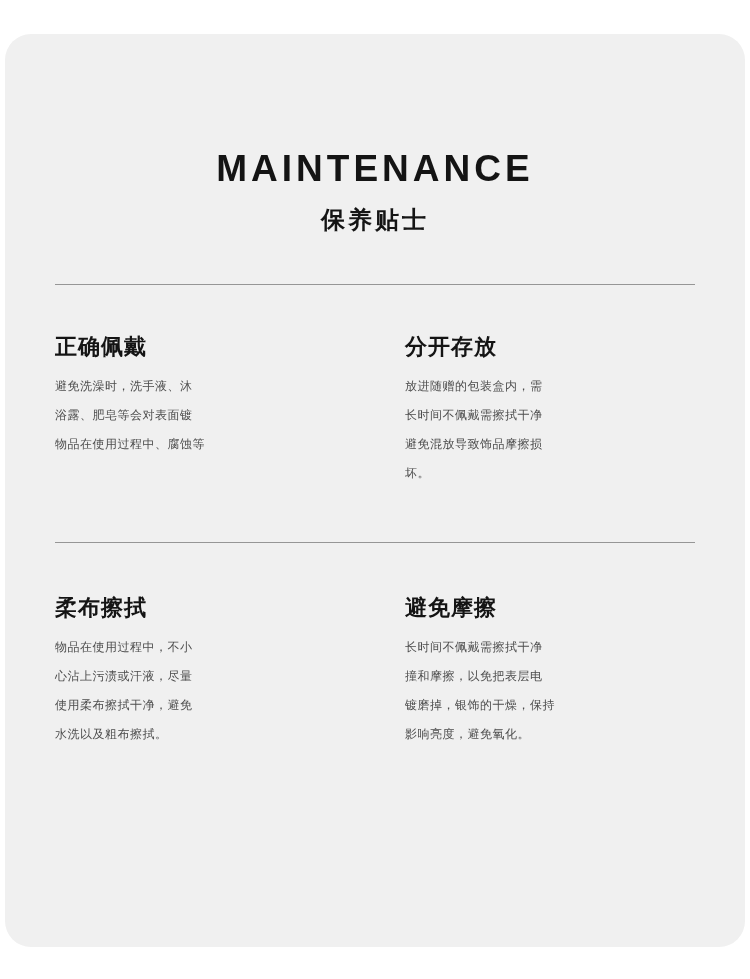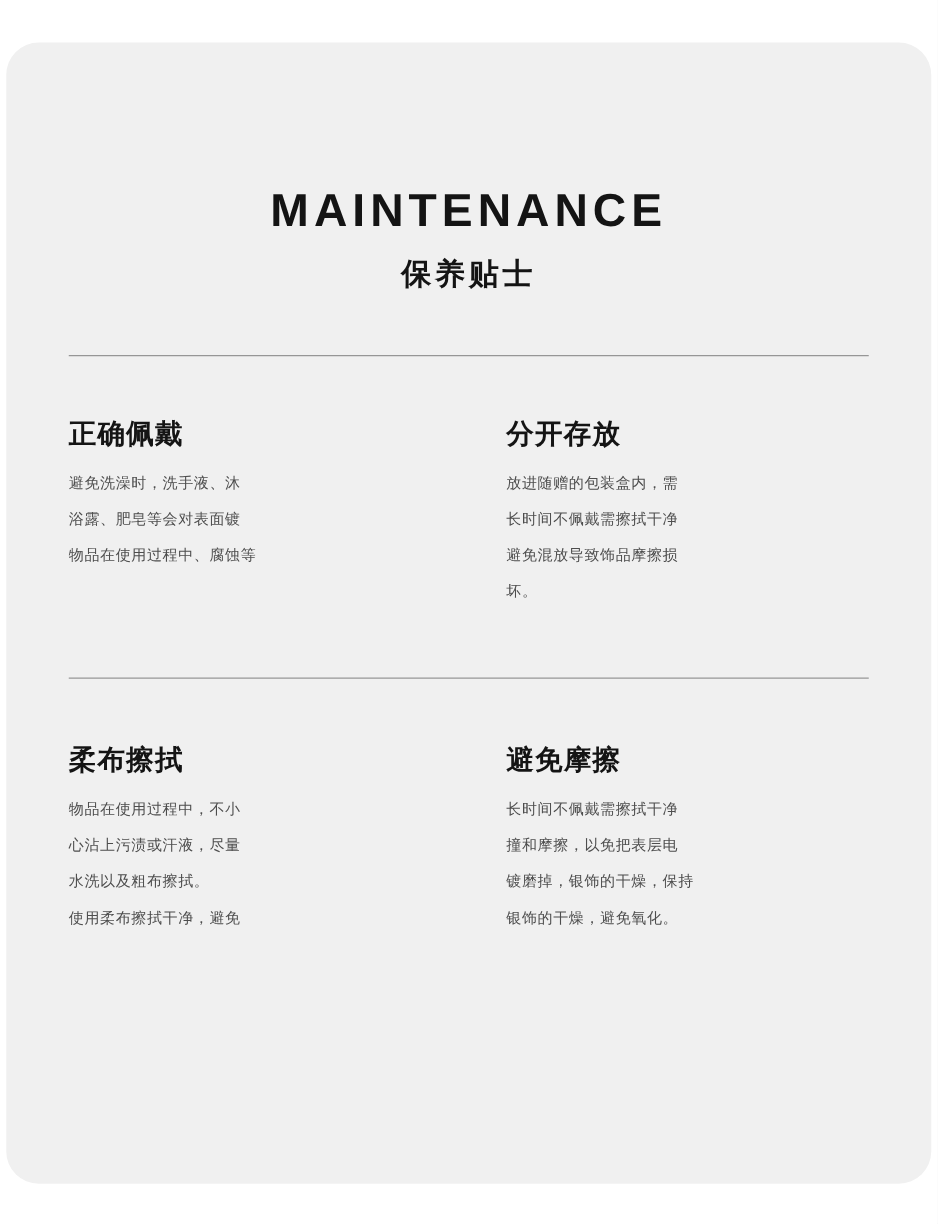--- a/index.html
+++ b/index.html
@@ -103,31 +103,31 @@
 
     <hr class="divider divider-2">
 
     <div class="tips-row tips-row-2">
 
       <div class="section">
         <div class="section-heading">柔布擦拭</div>
         <div class="section-body">
           <div class="body-line">物品在使用过程中，不小</div>
           <div class="body-line">心沾上污渍或汗液，尽量</div>
+          <div class="body-line">使用柔布擦拭干净，避免</div>
           <div class="body-line">水洗以及粗布擦拭。</div>
-          <div class="body-line">使用柔布擦拭干净，避免</div>
         </div>
       </div>
 
       <div class="section">
         <div class="section-heading">避免摩擦</div>
         <div class="section-body">
           <div class="body-line">长时间不佩戴需擦拭干净</div>
           <div class="body-line">撞和摩擦，以免把表层电</div>
           <div class="body-line">镀磨掉，银饰的干燥，保持</div>
-          <div class="body-line">银饰的干燥，避免氧化。</div>
+          <div class="body-line">影响亮度，避免氧化。</div>
         </div>
       </div>
 
     </div>
 
   </div>
 </div>
 
 </body></html>

